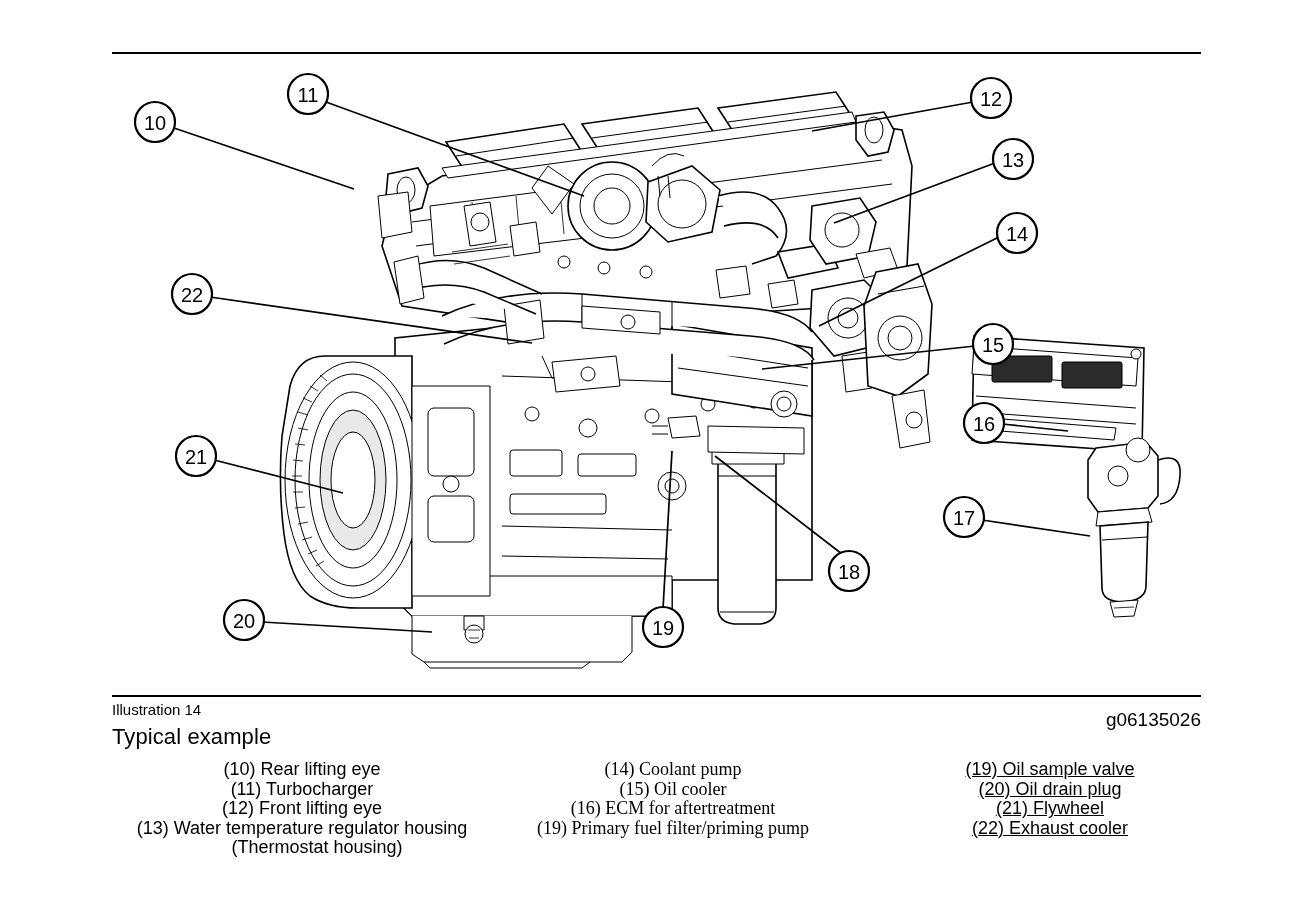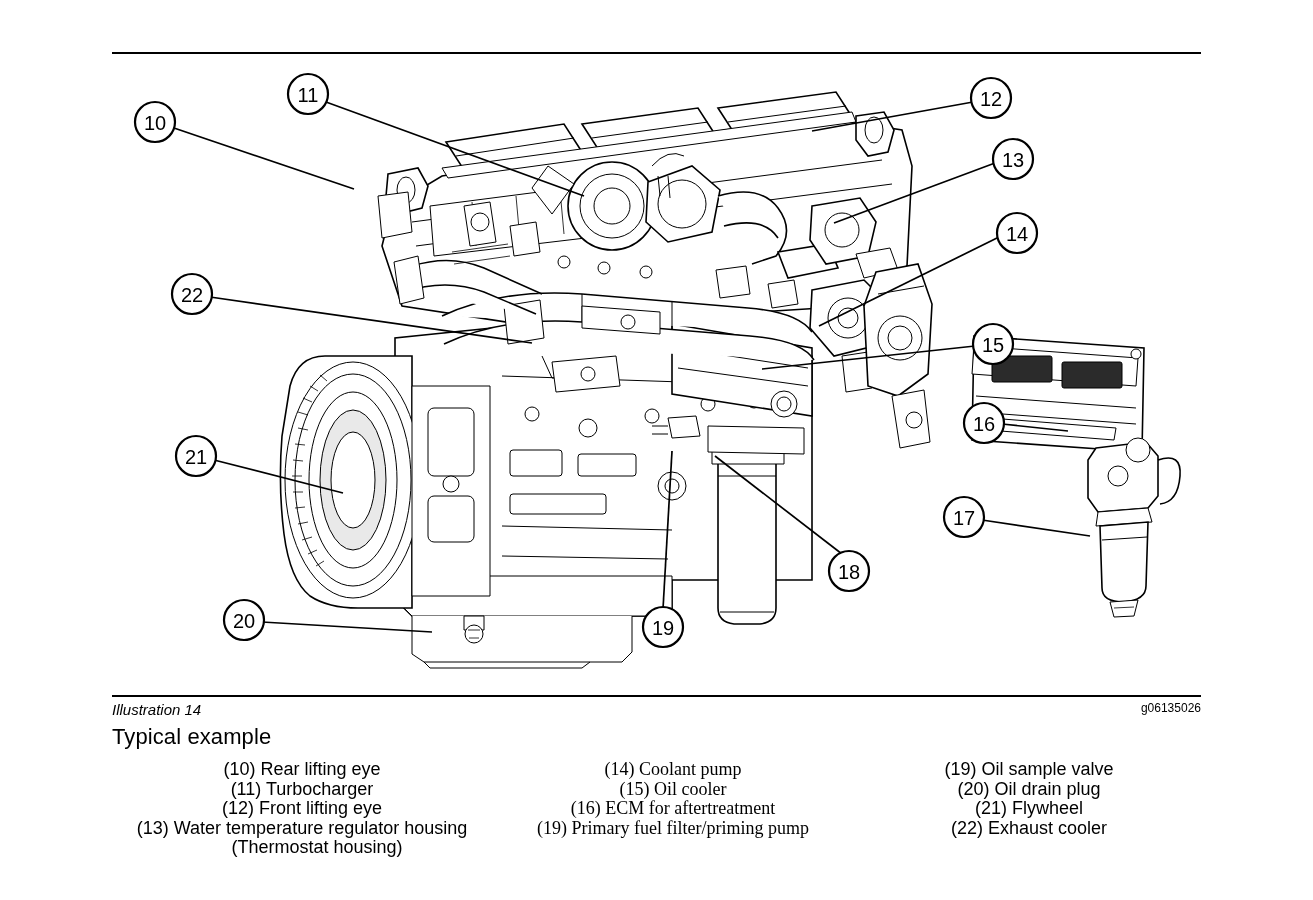--- a/index.html
+++ b/index.html
@@ -43,28 +43,27 @@
     left: 112px;
     top: 701px;
     width: 1089px;
     height: 20px;
     font-size: 15px;
   }
   .caption-left {
     position: absolute;
     left: 0;
     top: 0;
-    font-style: italic;
     font-size: 15px;
   }
   .caption-right {
     position: absolute;
     right: 0;
-    top: 0;
-    font-size: 12px;
+    top: 8px;
+    font-size: 19px;
     text-align: left;
   }
   .fig-title {
     position: absolute;
     left: 112px;
     top: 724px;
     font-size: 22px;
     letter-spacing: 0.1px;
   }
   .legend {
@@ -74,21 +73,21 @@
     width: 1089px;
     font-size: 18px;
     line-height: 19.6px;
   }
   .legend-col {
     position: absolute;
     top: 0;
   }
   #legend-col-1 { left: 0px; width: 380px; }
   #legend-col-2 { left: 376px; width: 370px; font-family: Liberation Serif, serif; }
-  #legend-col-3 { left: 747px; width: 340px; }
+  #legend-col-3 { left: 768px; width: 340px; text-decoration: underline; }
   .legend-item {
     white-space: pre-wrap;
     margin: 0;
     padding: 0;
     text-align: center;
   }
 </style>
 </head>
 <body>
 

